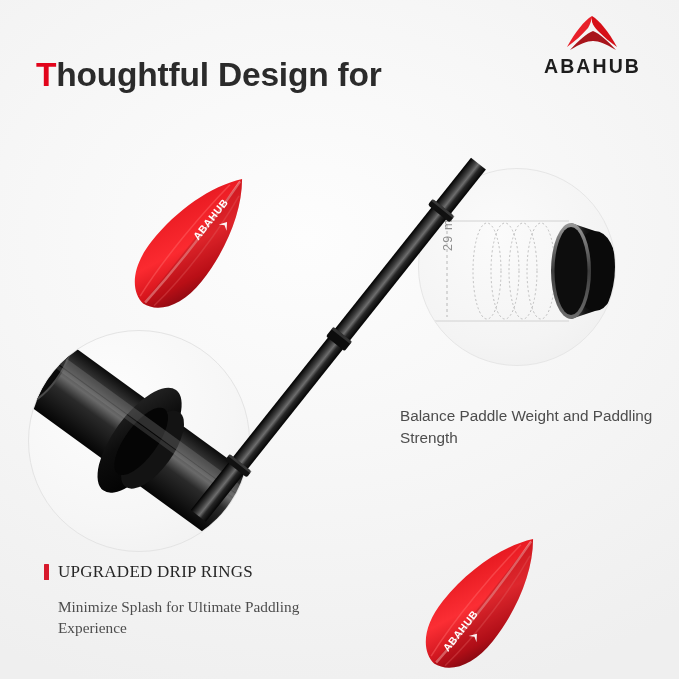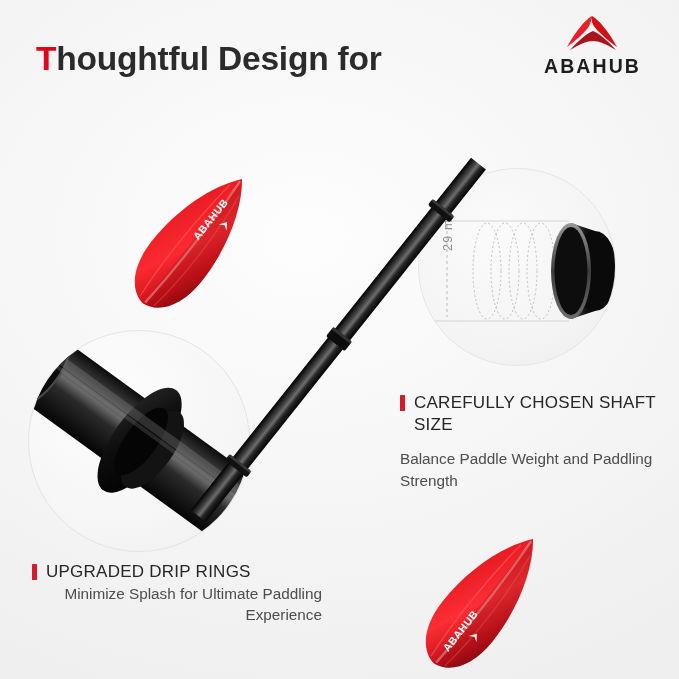--- a/index.html
+++ b/index.html
@@ -44,21 +44,21 @@
     color: #1d1d1d;
     line-height: 22px;
     margin-top: 1px;
     font-family: "Liberation Sans", sans-serif;
   }
 
   
   #headline {
     position: absolute;
     left: 36px;
-    top: 38px;
+    top: 54px;
     width: 470px;
     font-size: 33.5px;
     font-weight: 700;
     line-height: 41px;
     color: #2b2b2b;
     letter-spacing: -0.2px;
   }
   #headline .accent { color: #e2041b; }
 
   
@@ -86,23 +86,23 @@
     font-size: 15.3px;
     line-height: 21.5px;
     color: #4d4d4d;
     font-weight: 400;
   }
 
   #callout-shaft { left: 400px; top: 392px; width: 262px; }
   #callout-shaft .redbar { height: 16px; }
   #callout-shaft .callout-sub { margin-top: 13px; margin-left: 0; }
 
-  #callout-drip { left: 32px; top: 561px; width: 290px; }
+  #callout-drip { left: 44px; top: 561px; width: 290px; font-family: Liberation Serif, serif; }
   #callout-drip .redbar { height: 16px; }
-  #callout-drip .callout-sub { margin-left: 14px; text-align: right; }
+  #callout-drip .callout-sub { margin-top: 13px; margin-left: 14px; }
 
   
   #shaft-detail-circle, #drip-detail-circle {
     position: absolute;
     border-radius: 50%;
     overflow: hidden;
   }
   #shaft-detail-circle {
     left: 418px;
     top: 168px;
@@ -286,24 +286,20 @@
       <path d="M495 538 C 501 576, 503 632, 497 677" stroke="#ff6b6b" stroke-width="1.5" fill="none" opacity="0.38"></path>
       <path d="M487 523 C 507 548, 519 588, 519 628 C 519 660, 505 680, 487 682 Z" fill="#4f040a" opacity="0.17"></path>
       <g transform="rotate(-90 487 640)">
         <text x="487" y="644" text-anchor="middle" font-family="Liberation Sans, sans-serif" font-size="10.5" font-weight="700" letter-spacing="0.6" fill="#ffffff">ABAHUB</text>
       </g>
       <path d="M497 639 L502 632 L507 639 L502 636 Z" fill="#ffffff" opacity="0.95"></path>
     </g>
   </svg>
 
   <div class="callout" id="callout-shaft">
-    <div class="callout-head">
-      <div class="redbar"></div>
-      <div class="callout-title">CAREFULLY CHOSEN SHAFT SIZE</div>
-    </div>
     <div class="callout-sub">Balance Paddle Weight and Paddling Strength</div>
   </div>
 
   <div class="callout" id="callout-drip">
     <div class="callout-head">
       <div class="redbar"></div>
       <div class="callout-title">UPGRADED DRIP RINGS</div>
     </div>
     <div class="callout-sub">Minimize Splash for Ultimate Paddling Experience</div>
   </div>

